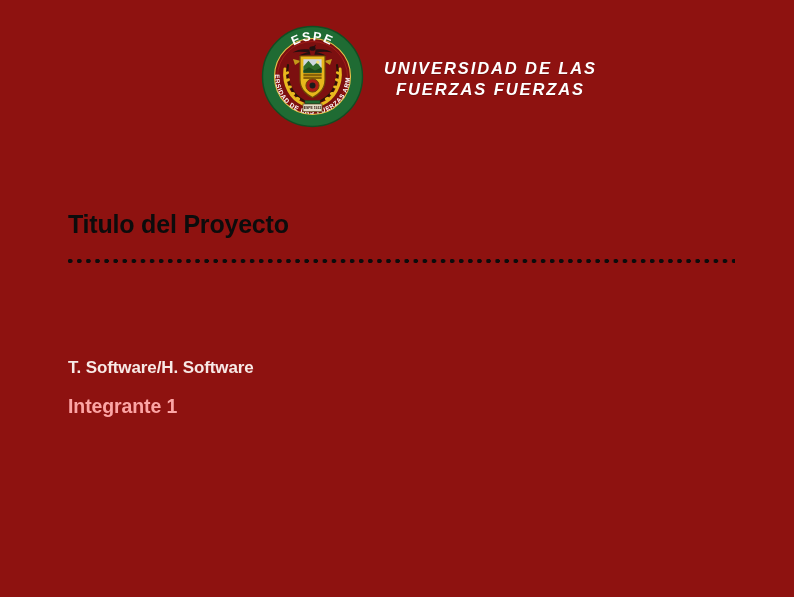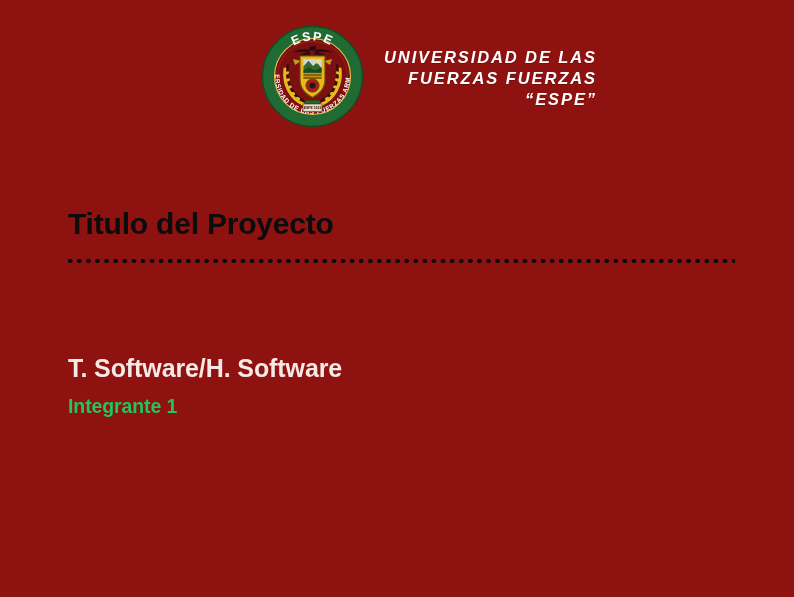--- a/index.html
+++ b/index.html
@@ -49,38 +49,38 @@
 
   .uni-name {
     padding-top: 4px;
     color: #ffffff;
     font-family: "Liberation Sans", sans-serif;
     font-weight: 700;
     font-style: italic;
     font-size: 16.5px;
     line-height: 21px;
     letter-spacing: 1.9px;
-    text-align: right;
+    text-align: center;
     white-space: nowrap;
     text-shadow: 0 1px 0 rgba(0,0,0,0.18);
   }
   .uni-name .ln1 { display: block; }
   .uni-name .ln2 { display: block; }
   .uni-name .ln3 { display: block; }
 
   
   .title {
     position: absolute;
     left: 68px;
     top: 202px;
     margin: 0;
     color: #0c0c0c;
     font-family: "Liberation Sans", sans-serif;
     font-weight: 700;
-    font-size: 30px;
+    font-size: 25px;
     line-height: 44px;
     letter-spacing: -0.2px;
     white-space: nowrap;
   }
 
   
   .rule {
     position: absolute;
     left: 68px;
     top: 258px;
@@ -93,36 +93,36 @@
 
   
   .subtitle {
     position: absolute;
     left: 68px;
     top: 352px;
     margin: 0;
     color: #f7e9e6;
     font-family: "Liberation Sans", sans-serif;
     font-weight: 700;
-    font-size: 25px;
+    font-size: 17px;
     line-height: 32px;
     letter-spacing: -0.1px;
     white-space: nowrap;
   }
 
   .members {
     position: absolute;
     left: 68px;
     top: 389px;
     margin: 0;
     padding: 0;
     list-style: none;
   }
   .member {
-    color: #22c55e;
+    color: #fca5a5;
     font-family: "Liberation Sans", sans-serif;
     font-weight: 700;
     font-size: 19.5px;
     line-height: 35.5px;
     letter-spacing: -0.1px;
     white-space: nowrap;
   }
 </style>
 </head>
 <body>
@@ -198,21 +198,20 @@
 
         <rect x="44" y="81" width="19" height="7.6" fill="#e3dcc8" stroke="#5e4a1a" stroke-width="0.7"></rect>
         <text x="53.5" y="86.4" text-anchor="middle" font-family="Liberation Sans, sans-serif" font-size="3.4" font-weight="bold" fill="#2a1208">ESPE 1922</text>
         <rect x="46" y="77.6" width="15" height="3" fill="#1f6b33" stroke="#124d22" stroke-width="0.5"></rect>
       </svg>
     </div>
 
     <div class="uni-name">
       <span class="ln1">UNIVERSIDAD DE LAS</span>
       <span class="ln2">FUERZAS FUERZAS</span>
-      <span class="ln3">“ESPE”</span>
     </div>
   </div>
 
   <h1 class="title">Titulo del Proyecto</h1>
 
   <div class="rule"></div>
 
   <h2 class="subtitle">T. Software/H. Software</h2>
 
   <ul class="members">

